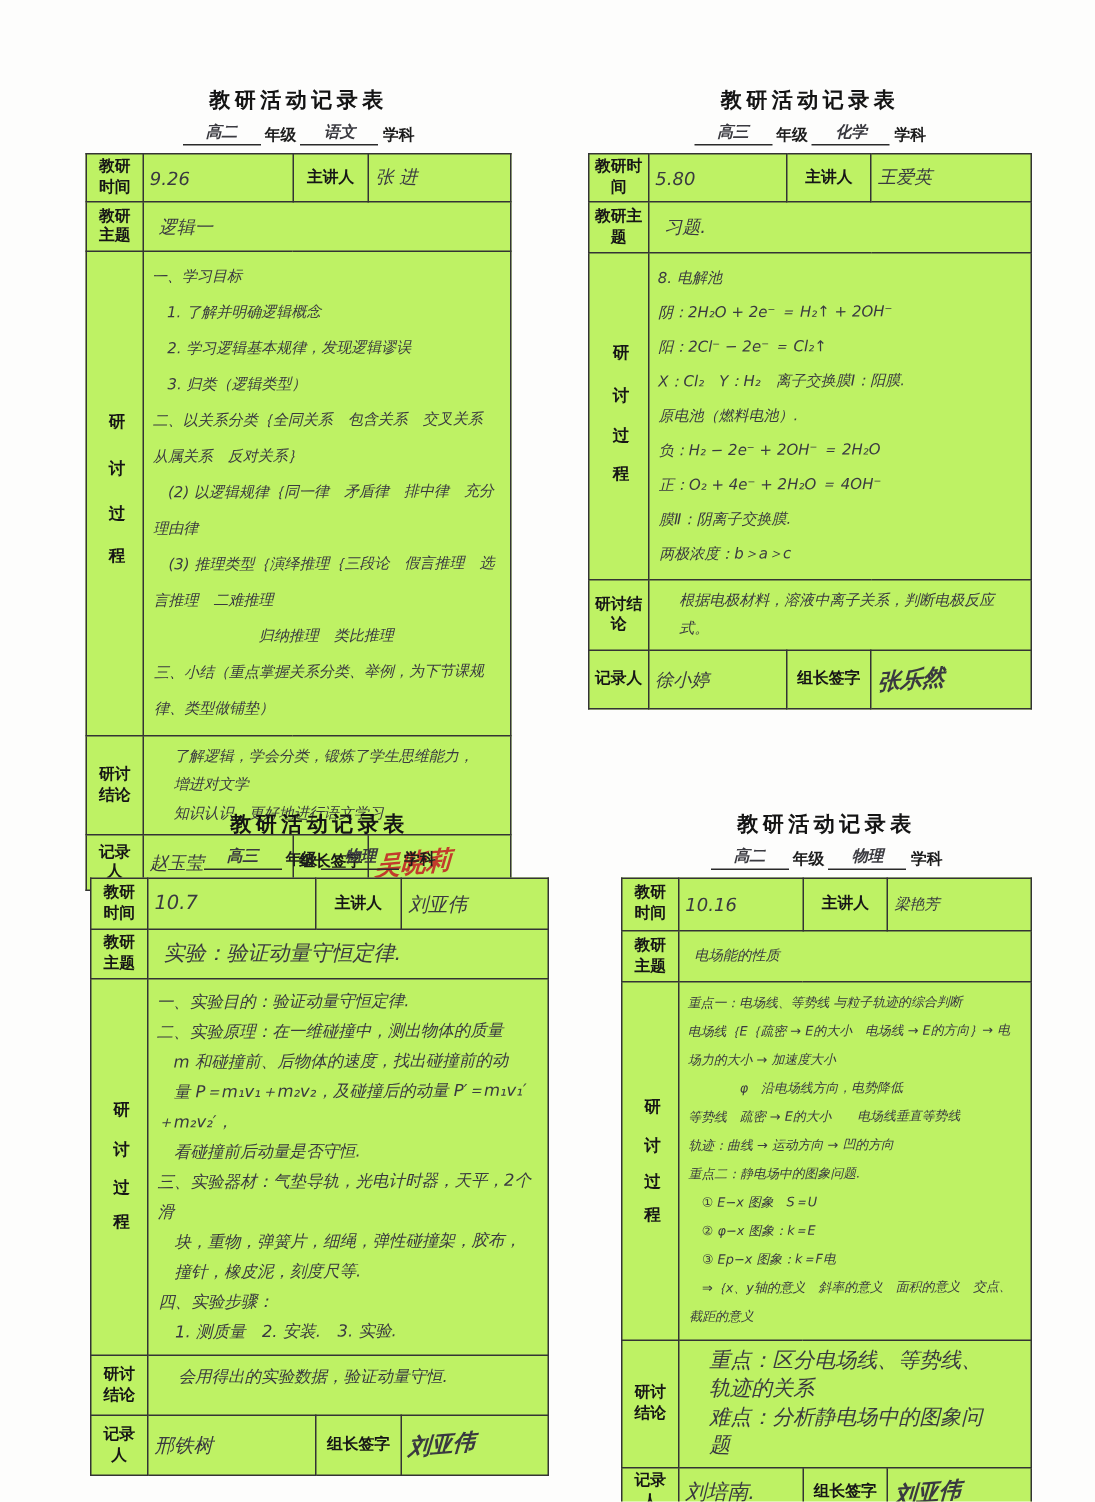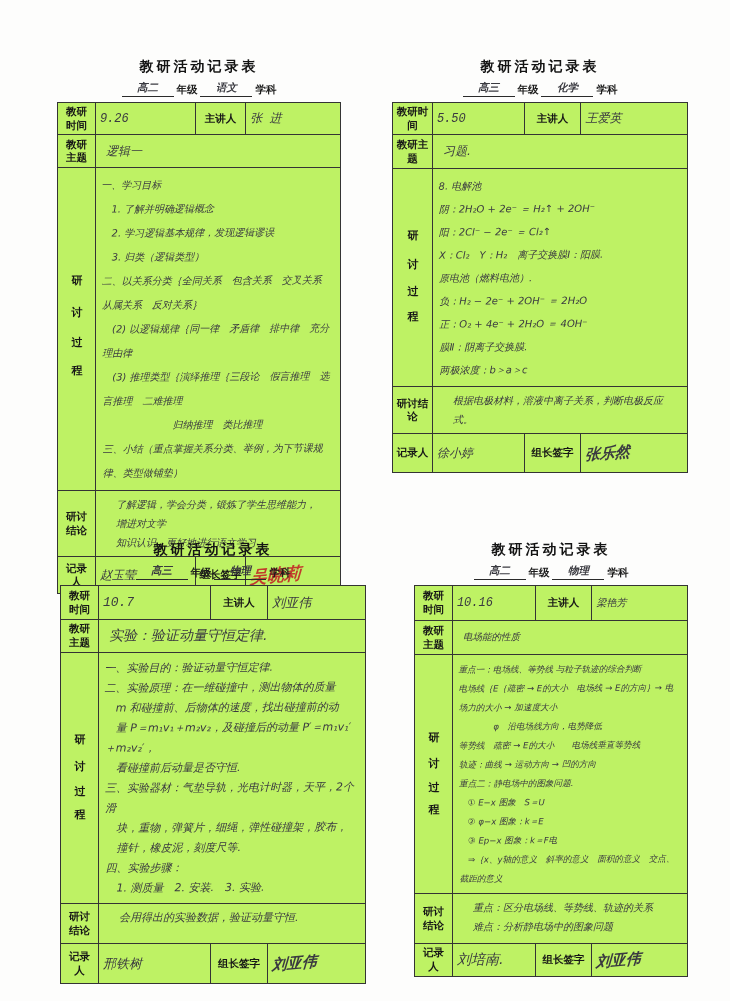--- a/index.html
+++ b/index.html
@@ -31,21 +31,21 @@
   }
   .vert-wrap{text-align:center;}
   .vert{
     writing-mode:vertical-rl;text-orientation:upright;
     font-size:11px;font-weight:bold;color:#161616;
     display:inline-block;margin:0 auto;
   }
   .hand{
     font-family:"DejaVu Sans",sans-serif;font-style:italic;color:#3a3a40;
   }
-  .cell-hand{font-size:12px;font-family:Liberation Mono, monospace;}
+  .cell-hand{font-size:12px;}
   .topic-cell{font-size:12px;padding-left:10px;}
   .process-cell{vertical-align:top;padding:5px 6px;}
   .process-text{
     white-space:pre-wrap;font-size:10px;line-height:24px;
     transform:rotate(-0.3deg);
   }
   .conclusion-cell{vertical-align:top;padding:4px 20px;}
   .conclusion-text{white-space:pre-wrap;font-size:10px;line-height:19px;}
   .sig{
     display:inline-block;font-weight:bold;font-style:italic;
@@ -138,21 +138,21 @@
   <table>
     <colgroup>
         <col style="width:40px">
         <col style="width:92px">
         <col style="width:57px">
         <col style="width:107px">
       </colgroup>
     <tbody>
         <tr style="height:30px">
       <th class="lbl">教研时间</th>
-      <td class="hand cell-hand">5.50</td>
+      <td class="hand cell-hand">5.80</td>
       <th class="lbl">主讲人</th>
       <td class="hand cell-hand">王爱英</td>
     </tr>
     <tr style="height:34px">
       <th class="lbl">教研主题</th>
       <td class="hand topic-cell" colspan="3">习题.</td>
     </tr>
     <tr style="height:215px">
       <th class="vert-wrap">
         <span class="vert">研讨过程</span>
@@ -287,21 +287,21 @@
 重点二：静电场中的图象问题.
 　① E−x 图象　S＝U
 　② φ−x 图象：k＝E
 　③ Ep−x 图象：k＝F电
 　⇒｛x、y轴的意义　斜率的意义　面积的意义　交点、截距的意义</div>
       </td>
     </tr>
     <tr style="height:50px">
       <th class="lbl">研讨结论</th>
       <td class="conclusion-cell" colspan="3">
-        <div class="hand conclusion-text" style="font-size:10px">重点：区分电场线、等势线、轨迹的关系
+        <div class="hand conclusion-text" style="font-size:14px">重点：区分电场线、等势线、轨迹的关系
 难点：分析静电场中的图象问题</div>
       </td>
     </tr>
     <tr style="height:33px">
       <th class="lbl">记录人</th>
       <td class="hand" style="font-size:14px">刘培南.</td>
       <th class="lbl">组长签字</th>
       <td>
         <span class="hand sig" style="color: rgb(58, 58, 64);">刘亚伟</span>
       </td>

